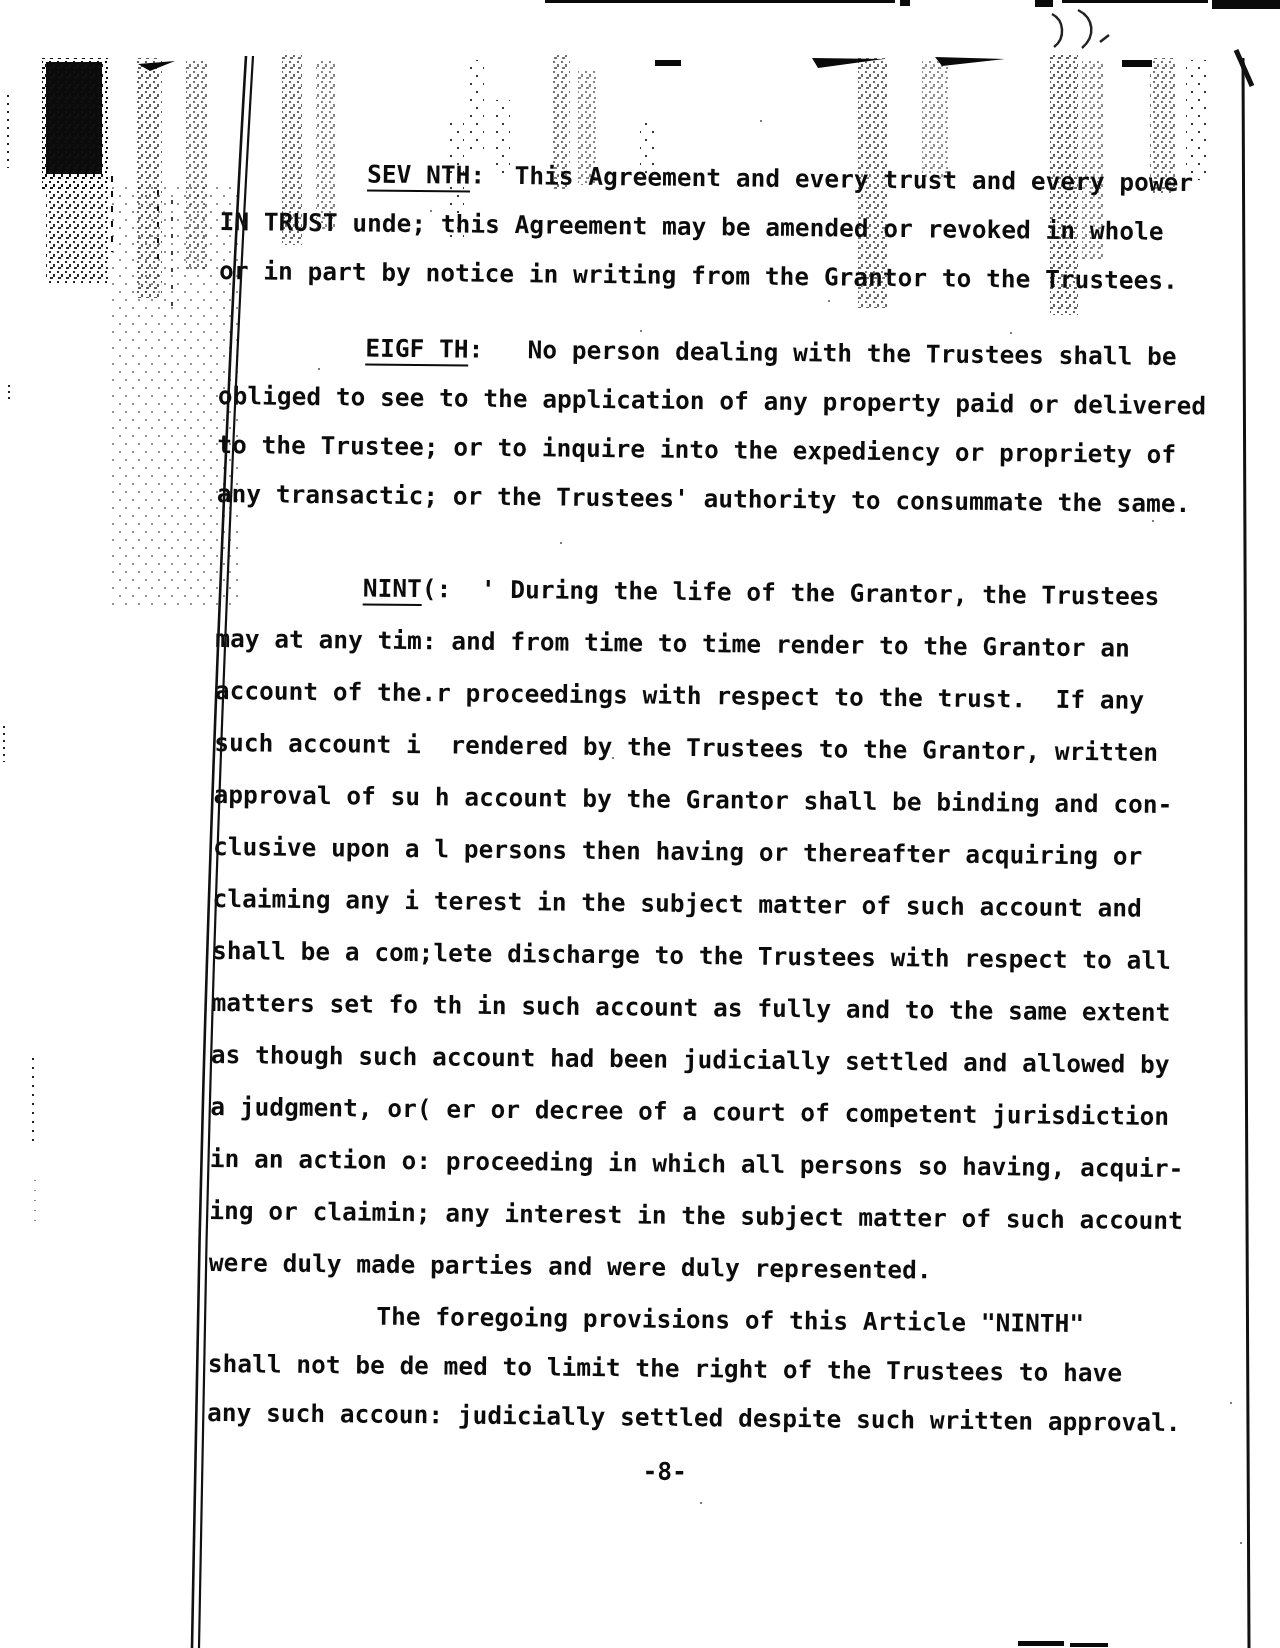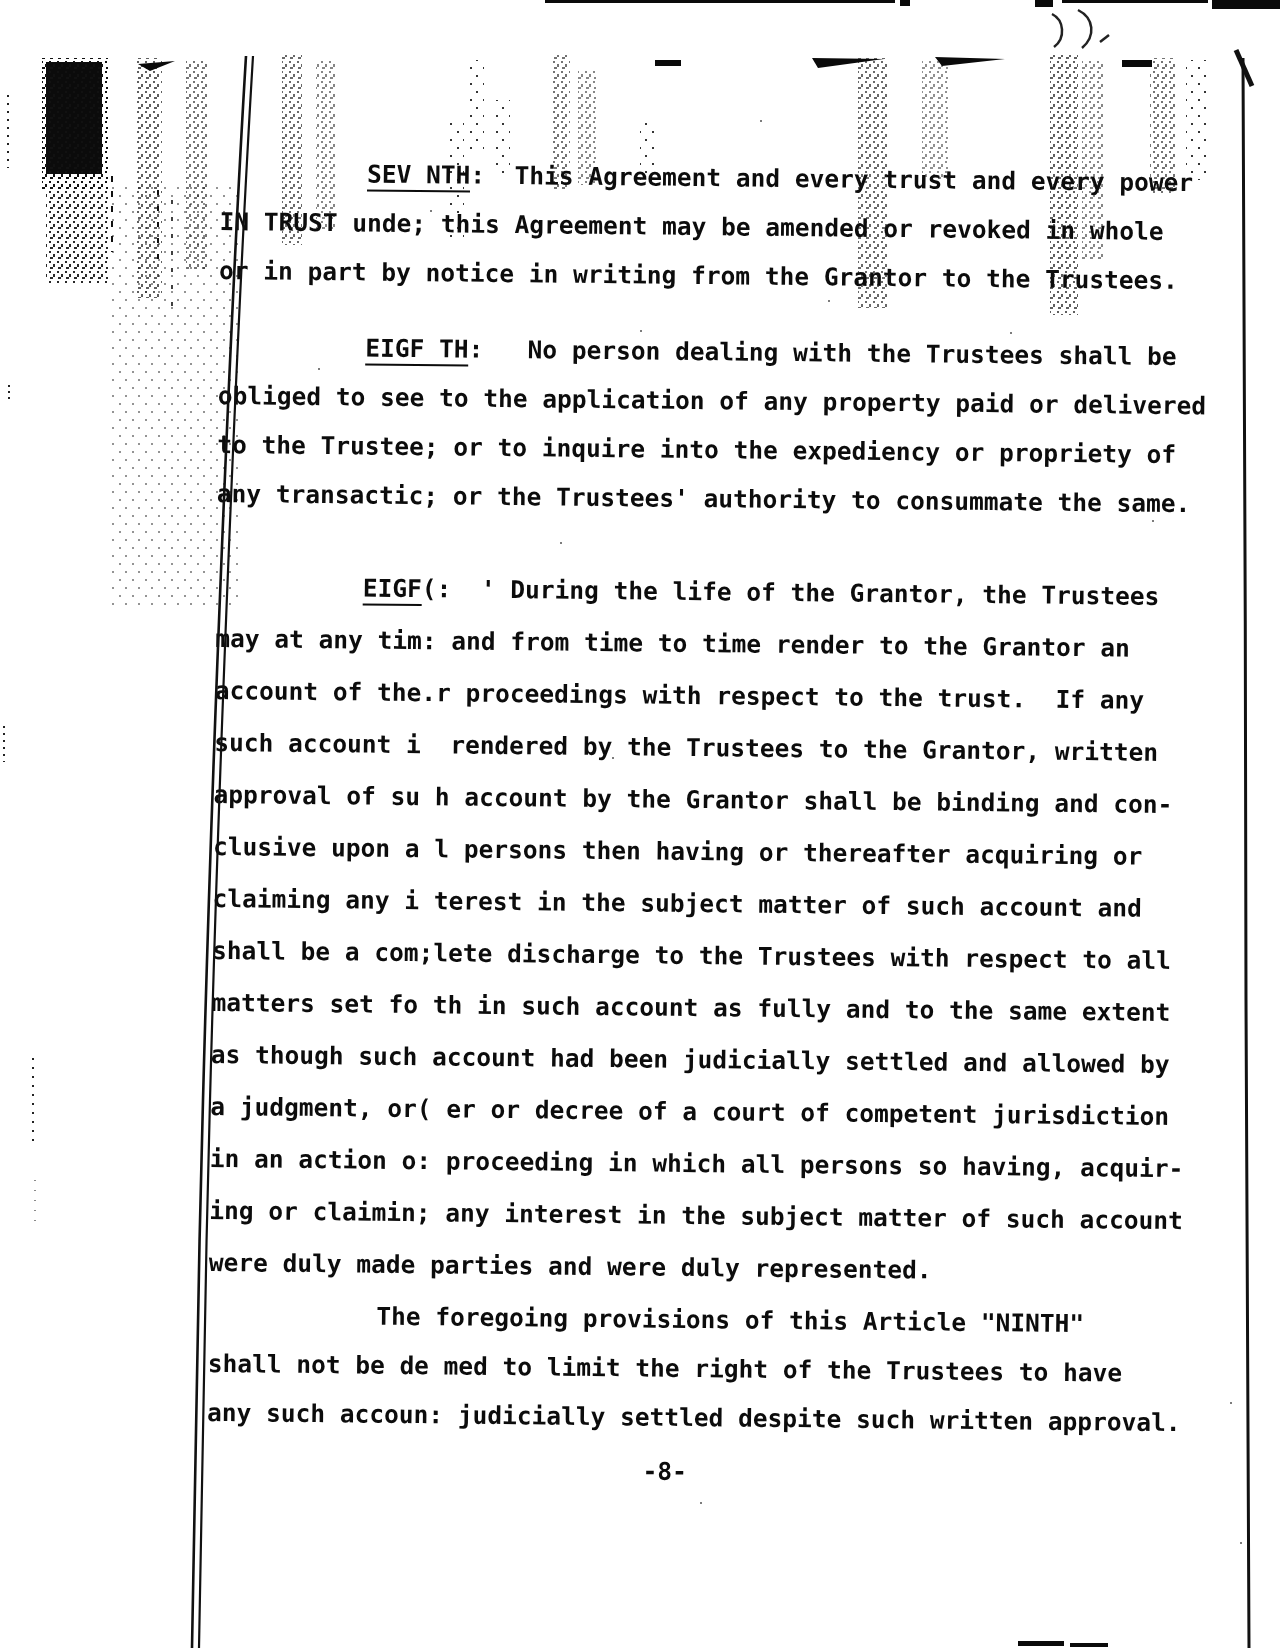--- a/index.html
+++ b/index.html
@@ -54,21 +54,21 @@
     </div>
 
     <div class="para p2">
       <div class="line first"><span class="head">EIGF TH</span><span>:   No person dealing with the Trustees shall be</span></div>
       <div class="line">obliged to see to the application of any property paid or delivered</div>
       <div class="line">to the Trustee; or to inquire into the expediency or propriety of</div>
       <div class="line">any transactic; or the Trustees' authority to consummate the same.</div>
     </div>
 
     <div class="para p3">
-      <div class="line first"><span class="head">EIGF</span><span>(:  ' During the life of the Grantor, the Trustees</span></div>
+      <div class="line first"><span class="head">NINT</span><span>(:  ' During the life of the Grantor, the Trustees</span></div>
       <div class="line">may at any tim: and from time to time render to the Grantor an</div>
       <div class="line">account of the.r proceedings with respect to the trust.  If any</div>
       <div class="line">such account i  rendered by the Trustees to the Grantor, written</div>
       <div class="line">approval of su h account by the Grantor shall be binding and con-</div>
       <div class="line">clusive upon a l persons then having or thereafter acquiring or</div>
       <div class="line">claiming any i terest in the subject matter of such account and</div>
       <div class="line">shall be a com;lete discharge to the Trustees with respect to all</div>
       <div class="line">matters set fo th in such account as fully and to the same extent</div>
       <div class="line">as though such account had been judicially settled and allowed by</div>
       <div class="line">a judgment, or( er or decree of a court of competent jurisdiction</div>

